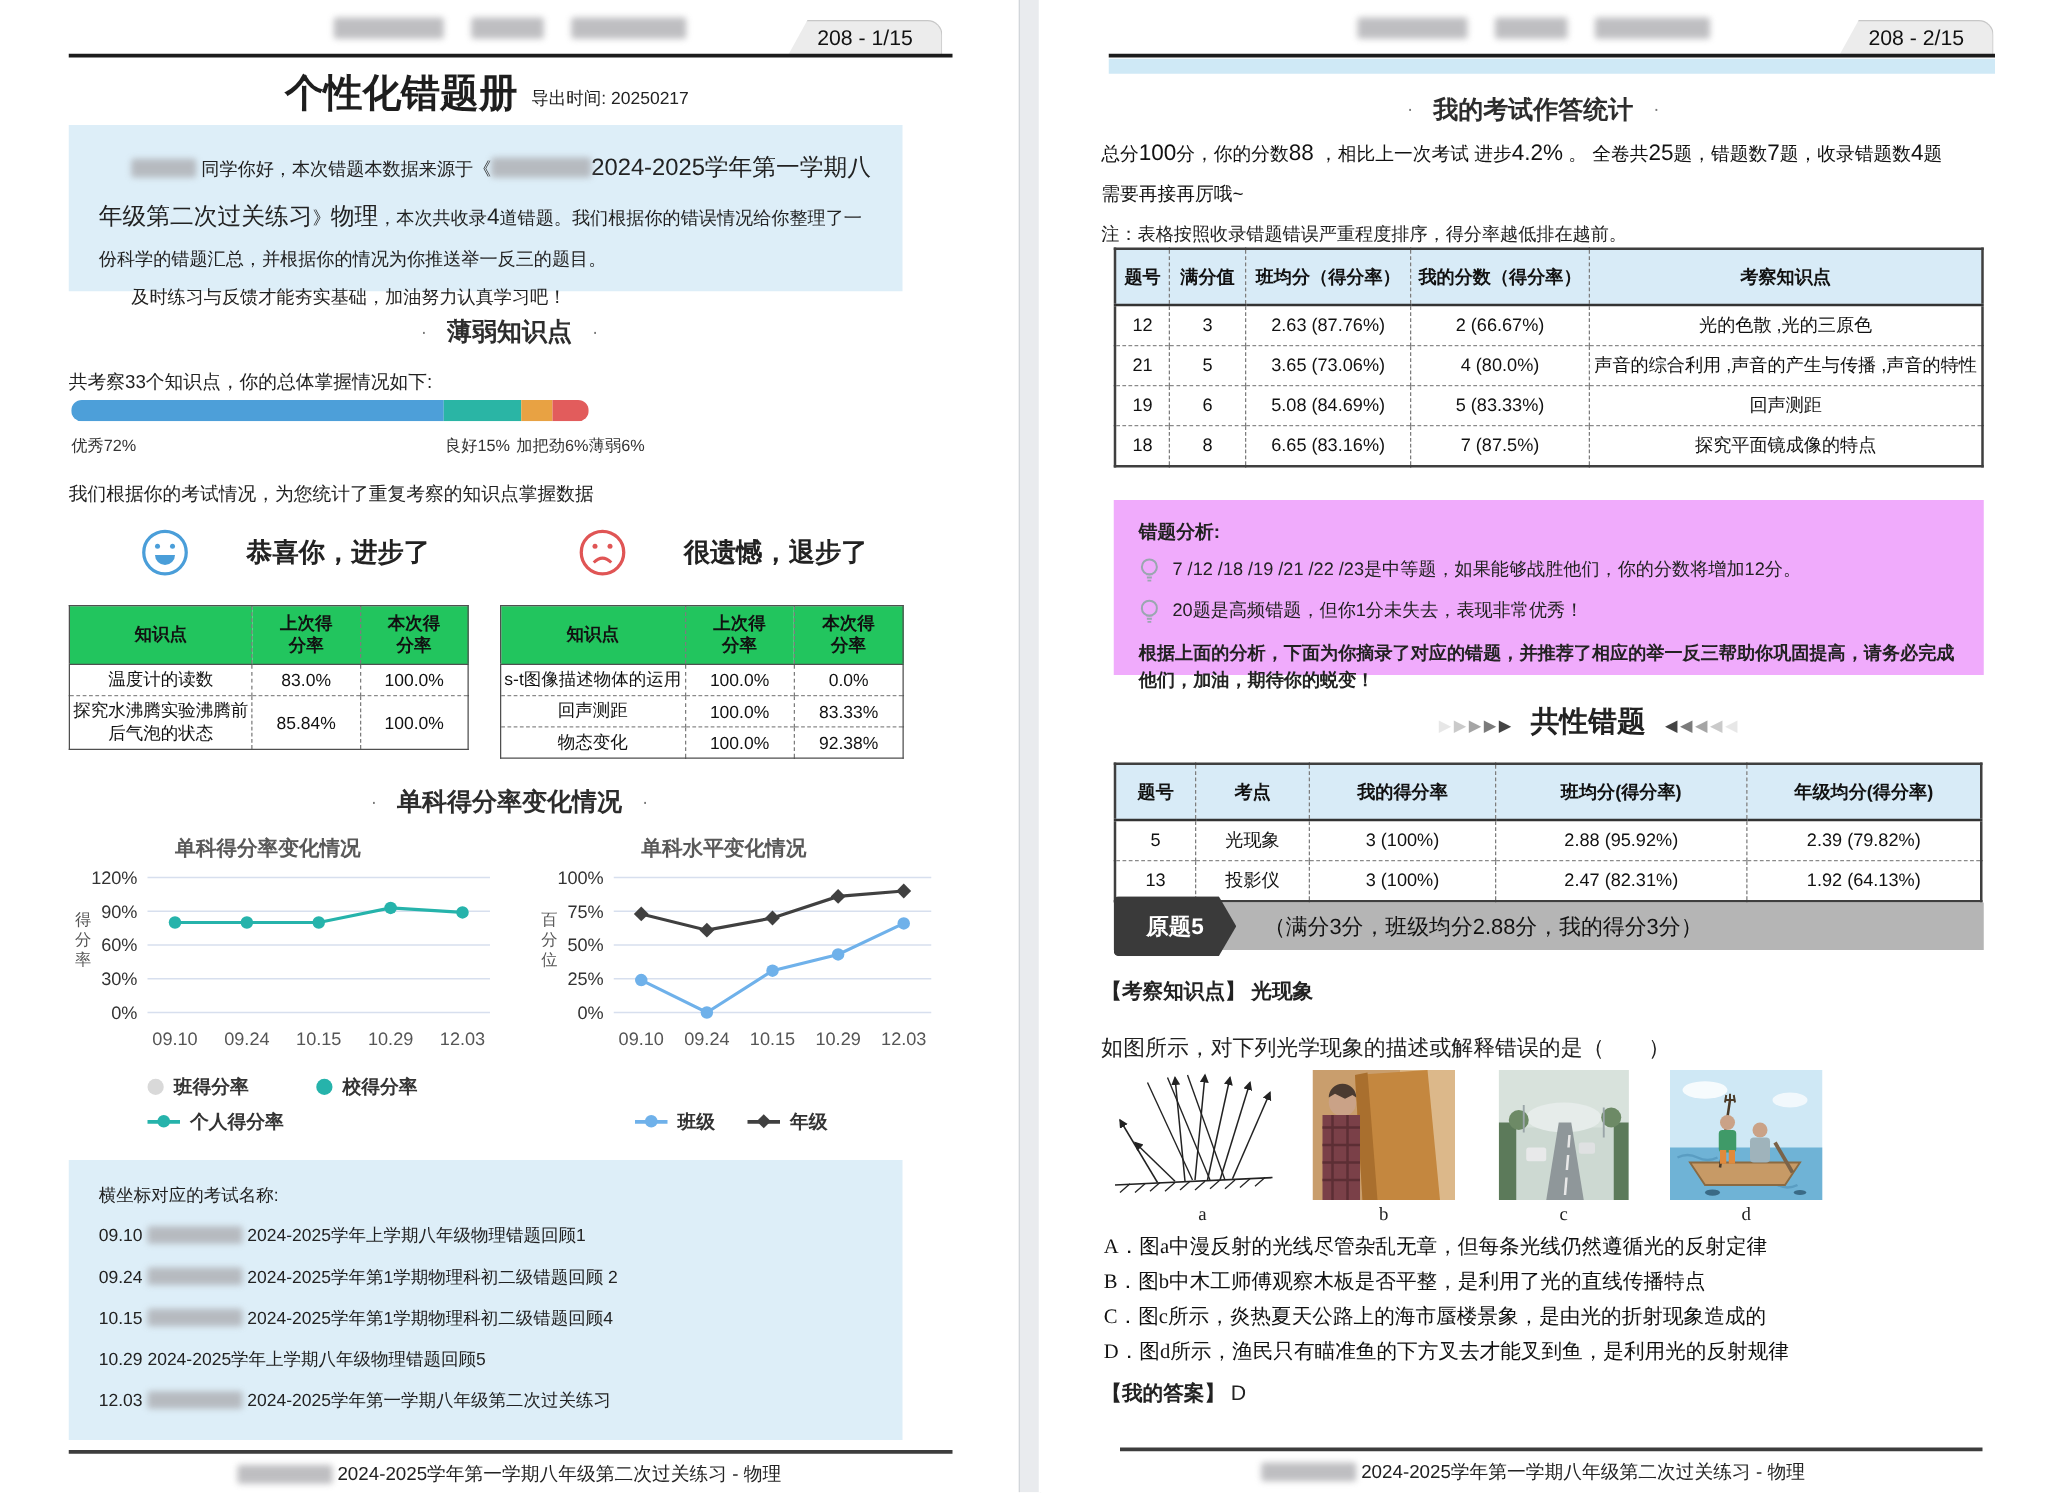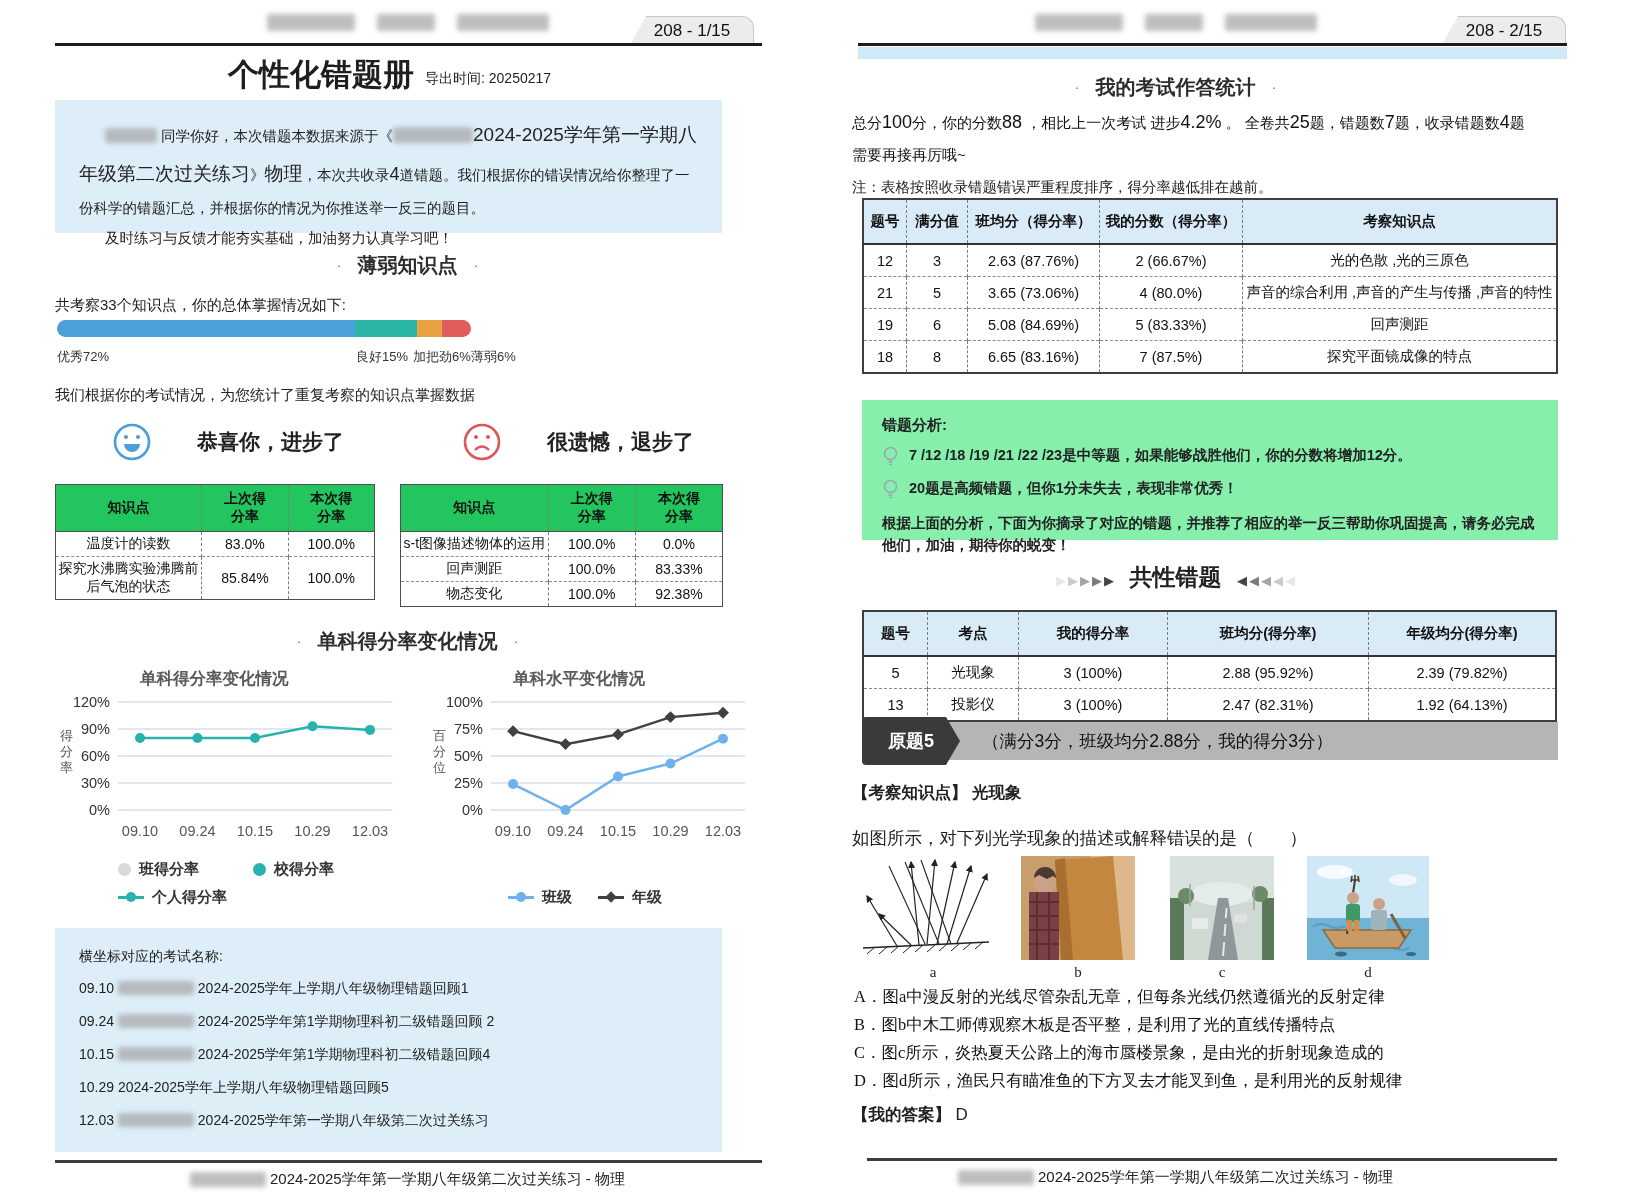--- a/index.html
+++ b/index.html
@@ -1,20 +1,20 @@
 <!DOCTYPE html>
 <html><head>
 <meta charset="utf-8">
 <style>
   html,body{margin:0;padding:0;background:#fff;}
   #canvas{position:relative;width:1642px;height:1194px;background:#fff;overflow:hidden;
           font-family:"Liberation Sans","DejaVu Sans",sans-serif;color:#222;}
   .page{position:absolute;top:0;height:1194px;background:#fff;}
   #page1{left:0;width:815px;}
-  #page2{left:802px;width:747px;}
+  #page2{left:831px;width:747px;padding-left:44px;}
   #divider{position:absolute;left:815px;top:0;width:16px;height:1194px;background:#e9ebee;
            border-left:1px solid #d2d6da;border-right:1px solid #d2d6da;}
   .abs{position:absolute;}
   
   .names{left:0;top:14px;width:100%;display:flex;justify-content:center;gap:22px;}
   .blur-chip{display:inline-block;background:#a9a9ad;border-radius:2px;filter:blur(2.5px);opacity:.75;}
   .chip-h{height:17px;}
   .rule{height:3px;background:#1c1c1c;}
   .tab{top:16px;width:122px;height:28px;background:#ececec;border:1px solid #c7c7c7;border-bottom:none;
        border-radius:5px 12px 0 0;clip-path:polygon(16px 0,100% 0,100% 100%,0 100%);
@@ -52,23 +52,23 @@
   
   .legend{display:flex;align-items:center;gap:8px;font-size:15px;font-weight:bold;color:#333;}
   .dotmark{width:13px;height:13px;border-radius:50%;display:inline-block;}
   .linemark{position:relative;width:26px;height:3px;display:inline-block;}
   .linemark i{position:absolute;left:8px;top:-4px;width:10px;height:10px;border-radius:50%;}
   .linemark i.dia{border-radius:0;transform:rotate(45deg);width:8px;height:8px;top:-3px;left:9px;}
   
   #p2strip{left:56px;top:47px;width:709px;height:12px;background:#cfe9f6;}
   .stats-line{font-size:15px;color:#111;}
   .stats-line .big{font-size:18px;}
-  #analysis{left:60px;top:400px;width:656px;height:108px;padding:16px 20px;background:#86efac;}
+  #analysis{left:60px;top:400px;width:656px;height:108px;padding:16px 20px;background:#f0abfc;}
   #analysis .a-title{font-weight:bold;font-size:15px;}
-  #analysis .bullet{display:flex;align-items:flex-start;gap:10px;margin-top:11px;font-weight:bold;font-size:14.5px;}
+  #analysis .bullet{display:flex;align-items:flex-start;gap:10px;margin-top:11px;font-weight:normal;font-size:14.5px;}
   #analysis .concl{margin-top:11px;font-weight:bold;font-size:14.5px;line-height:1.55;}
   .arrow-grp .a{font-size:13px;color:#444;margin:0 1px;}
   .o1{opacity:.12}.o2{opacity:.28}.o3{opacity:.48}.o4{opacity:.7}.o5{opacity:1}
   #q-bar{left:60px;top:722px;width:696px;height:38px;background:#b5b5b5;}
   #q-badge{left:60px;top:717px;width:98px;height:48px;background:#3a3a3a;color:#fff;
            display:flex;align-items:center;justify-content:center;font-size:18px;font-weight:bold;
            clip-path:polygon(0 0,calc(100% - 14px) 0,100% 50%,calc(100% - 14px) 100%,0 100%);
            border-radius:4px 0 0 4px;}
   #q-meta{left:180px;top:722px;height:38px;display:flex;align-items:center;font-size:17.5px;color:#111;}
   .serif{font-family:"Liberation Serif","DejaVu Serif",serif;}

